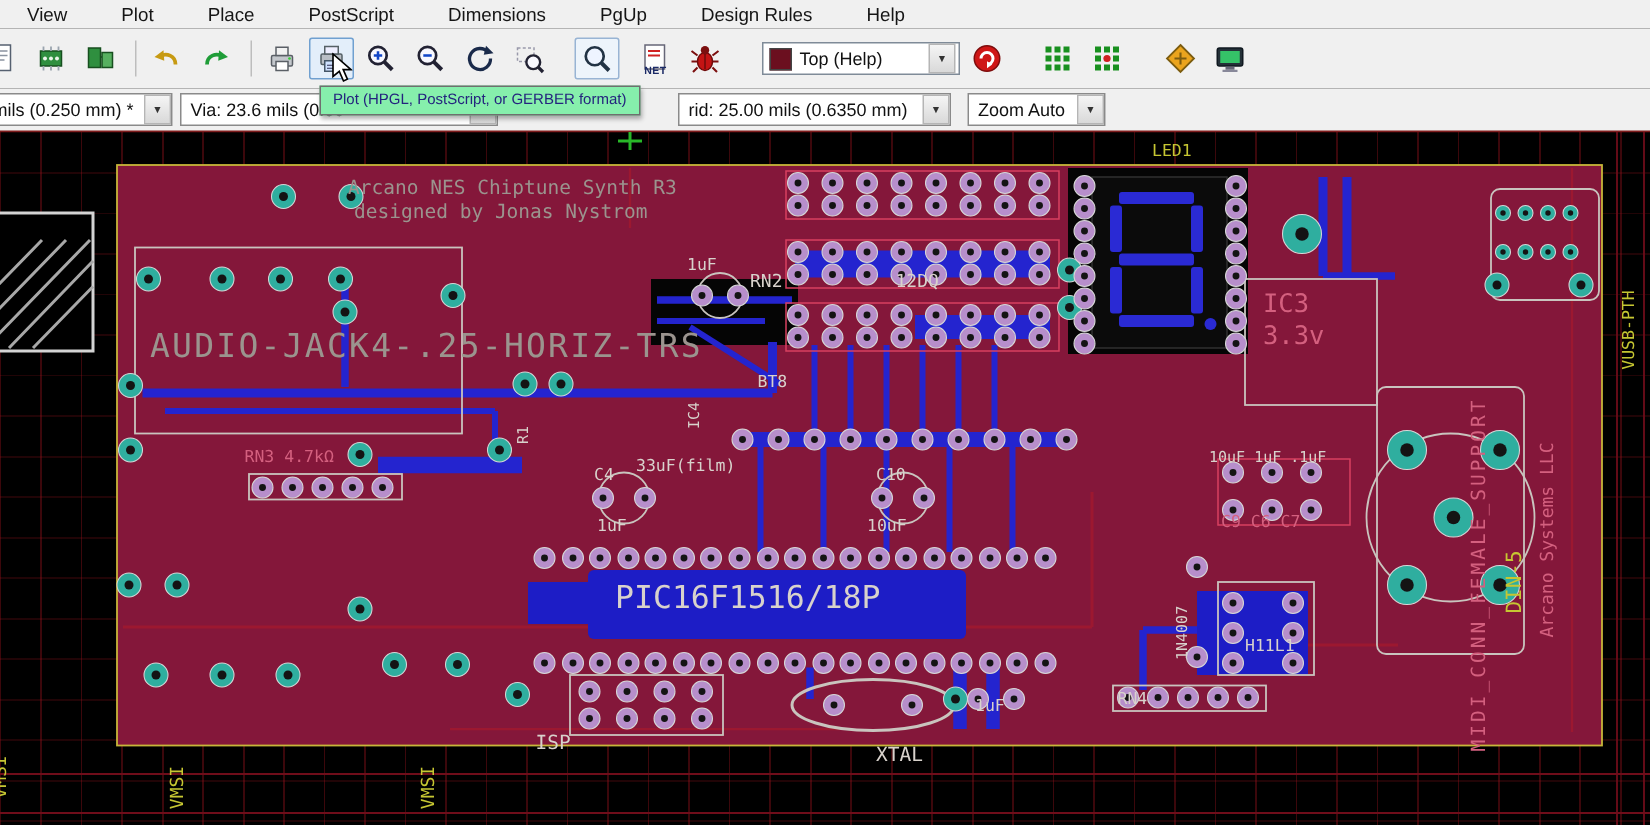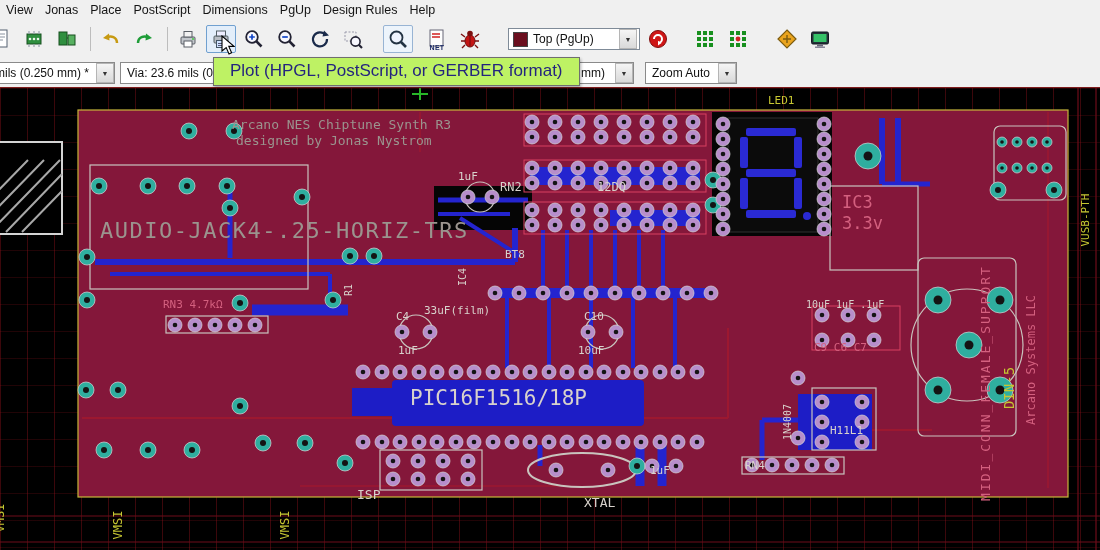--- a/index.html
+++ b/index.html
@@ -1,18 +1,18 @@
 <!DOCTYPE html>
 <html><head>
 <meta charset="utf-8">
 <style>
   html,body{margin:0;padding:0;width:1100px;height:550px;overflow:hidden;background:#000;
     font-family:"Liberation Sans",sans-serif;position:relative}
   .menubar{height:19px;background:#f0f0f0;display:flex;align-items:center;font-size:12.5px;color:#151515}
-  .menu-item{padding:0 6px;cursor:default}
+  .menu-item{padding:0 18px;cursor:default}
   .toolbar{height:40px;background:#f0f0f0;display:flex;align-items:center}
   .tb-btn{width:30px;height:28px;margin-right:3px;display:flex;align-items:center;justify-content:center;
     border:1px solid transparent;border-radius:2px;flex:0 0 auto;box-sizing:border-box;position:relative}
   .tb-btn svg{width:22px;height:22px;display:block}
   .tb-sep{width:1px;height:24px;background:#bdbdbd;margin:0 5px;flex:0 0 auto}
   .hovered{border-color:#70a0d0;background:#e3eefa}
   .outlined{border-color:#98b4d4;background:#edf4fb}
   .spacer14{width:14px;flex:0 0 auto}.spacer16{width:16px;flex:0 0 auto}
   .layer-combo{width:132px;height:22px;margin-left:20px;margin-right:3px;background:#fff;border:1px solid #7f8b98;
     display:flex;align-items:center;font-size:12px;color:#111;padding:0 2px 0 4px;box-sizing:border-box;flex:0 0 auto}
@@ -20,32 +20,32 @@
   .combo-arrow{margin-left:auto;width:16px;height:18px;background:linear-gradient(#f5f5f5,#d9d9d9);
     border:1px solid #b5b5b5;display:flex;align-items:center;justify-content:center;font-size:7px;color:#333}
   .net-label{position:absolute;bottom:1px;left:0;right:0;text-align:center;font-size:7px;font-weight:bold;color:#1b2a66;letter-spacing:.3px}
   .optionsbar{height:29px;background:#f0f0f0;position:relative;border-bottom:1px solid #7f1d1d;box-sizing:border-box}
   .combo{position:absolute;top:3px;height:22px;background:#fff;border:1px solid #8a8a8a;display:flex;align-items:center;
     font-size:12px;color:#111;padding-left:6px;box-sizing:border-box;white-space:nowrap;overflow:hidden}
   .canvas{position:absolute;top:88px;left:0;width:1100px;height:462px;background-color:#000;
     background-image:repeating-linear-gradient(to right,rgba(150,18,28,.40) 0 1px,transparent 1px 27px),
                      repeating-linear-gradient(to bottom,rgba(150,18,28,.22) 0 1px,transparent 1px 27px)}
   .canvas svg{position:absolute;left:0;top:0}
-  .tooltip{position:absolute;left:213px;top:57px;background:#bef264;border:1px solid #6f6f6f;padding:3px 16px 4px;
-    font-size:17px;color:#24247e;z-index:60;box-shadow:1px 2px 3px rgba(0,0,0,.3);white-space:nowrap}
+  .tooltip{position:absolute;left:213px;top:57px;background:#86efac;border:1px solid #6f6f6f;padding:3px 8px 4px;
+    font-size:10px;color:#24247e;z-index:60;box-shadow:1px 2px 3px rgba(0,0,0,.3);white-space:nowrap}
   .cursor{position:absolute;left:221px;top:35px;z-index:70}
 </style>
 </head>
 <body>
 
 <div>
 
   <div class="menubar">
     <span class="menu-item">View</span>
-    <span class="menu-item">Jonas</span>
+    <span class="menu-item">Plot</span>
     <span class="menu-item">Place</span>
     <span class="menu-item">PostScript</span>
     <span class="menu-item">Dimensions</span>
     <span class="menu-item">PgUp</span>
     <span class="menu-item">Design Rules</span>
     <span class="menu-item">Help</span>
   </div>
 
   <div class="toolbar">
     <div class="tb-btn" style="margin-left:-14px">
@@ -143,21 +143,21 @@
     <div class="tb-btn">
       <svg viewBox="0 0 22 22">
         <path d="M6,9 L2,6 M6,13 L2,13 M6,17 L3,20 M16,9 L20,6 M16,13 L20,13 M16,17 L19,20" stroke="#7c0f0f" stroke-width="1.4"></path>
         <ellipse cx="11" cy="13" rx="5" ry="6" fill="#c41414" stroke="#6e0b0b"></ellipse>
         <circle cx="11" cy="5.5" r="2.8" fill="#7c0f0f"></circle>
         <path d="M11,8 V18" stroke="#6e0b0b"></path>
       </svg>
     </div>
     <div class="layer-combo">
       <span class="swatch" style="background: rgb(107, 15, 31);"></span>
-      <span>Top (PgUp)</span>
+      <span>Top (Help)</span>
       <span class="combo-arrow">▼</span>
     </div>
     <div class="tb-btn">
       <svg viewBox="0 0 22 22">
         <circle cx="11" cy="11" r="8.5" fill="#cf1616" stroke="#7e0d0d"></circle>
         <path d="M7,11 a4,4 0 1 1 4,4" fill="none" stroke="#fff" stroke-width="2"></path>
         <polygon points="11,17.5 14.5,15 11,12.8" fill="#fff"></polygon>
       </svg>
     </div>
     <div class="spacer14"></div>

